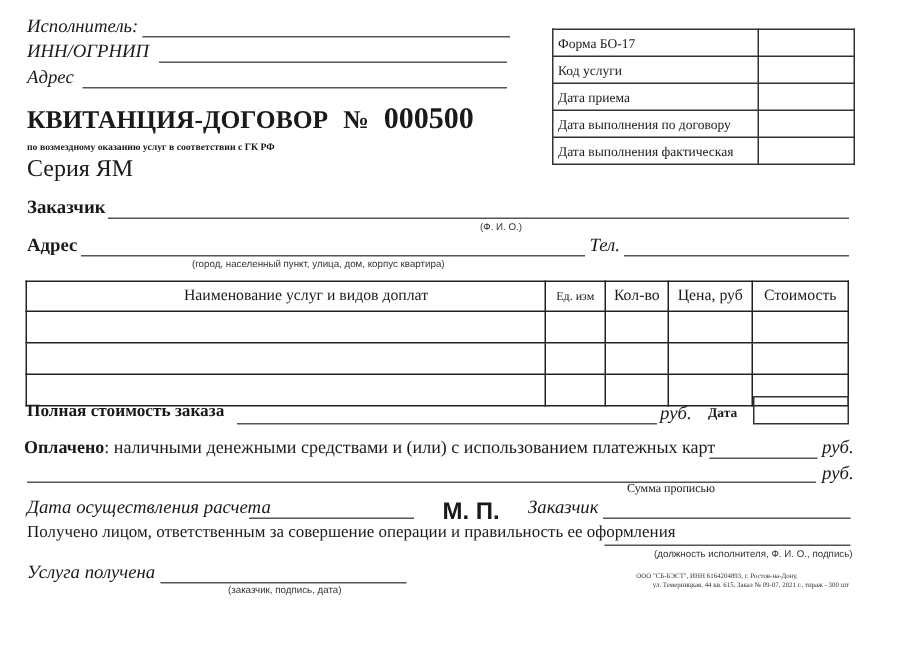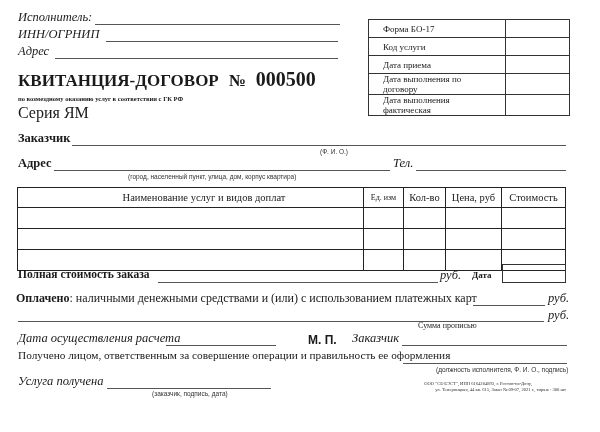--- a/index.html
+++ b/index.html
@@ -7,21 +7,21 @@
     body { position: relative; font-family: "Liberation Serif", "DejaVu Serif", serif; color: #1a1a1a; }
     .abs { position: absolute; white-space: nowrap; }
     .lbl { font-size: 12.5px; font-style: italic; }
     .bold { font-weight: bold; }
     .sans { font-family: "Liberation Sans", "DejaVu Sans", sans-serif; }
     .tiny { font-size: 6.5px; font-family: "Liberation Sans", "DejaVu Sans", sans-serif; color: #333; }
     .field { position: absolute; height: 14px; border-bottom: 1px solid #555; }
 
     
     table.info { position: absolute; left: 368px; top: 19px; border-collapse: collapse; }
-    table.info td { border: 1px solid #333; height: 18px; font-size: 9px; padding: 0 14px; vertical-align: middle; }
+    table.info td { border: 1px solid #333; height: 18px; font-size: 9px; padding: 0 3px; vertical-align: middle; }
     table.info td.k { width: 137px; }
     table.info td.v { width: 64px; }
 
     
     table.svc { position: absolute; left: 17px; top: 187px; border-collapse: collapse; }
     table.svc th, table.svc td { border: 1px solid #222; }
     table.svc th { height: 20px; font-weight: normal; font-size: 10.5px; vertical-align: middle; }
     table.svc td { height: 21px; }
     table.svc th.name { width: 346px; text-align: center; padding-left: 27px; }
     table.svc th.unit { width: 40px; font-size: 8px; }
@@ -131,21 +131,21 @@
 </div>
 <div class="field" style="left:473px; top:292px; width:72px;"></div>
 <span class="abs lbl" style="left:548px; top:291px;">руб.</span>
 
 <div class="field" style="left:18px; top:308px; width:526px;"></div>
 <span class="abs lbl" style="left:548px; top:308px;">руб.</span>
 <span class="abs" style="left:418px; top:321px; font-size:8px;">Сумма прописью</span>
 
 <span class="abs lbl" style="left:18px; top:331px;">Дата осуществления расчета</span>
 <div class="field" style="left:166px; top:332px; width:110px;"></div>
-<span class="abs bold sans" style="left:308px; top:333px; font-size:12px;">М. П.</span>
+<span class="abs bold sans" style="left:295px; top:333px; font-size:16px;">М. П.</span>
 <span class="abs lbl" style="left:352px; top:331px;">Заказчик</span>
 <div class="field" style="left:402px; top:332px; width:165px;"></div>
 
 <span class="abs" style="left:18px; top:349px; font-size:11.3px;">Получено лицом, ответственным за совершение операции и правильность ее оформления</span>
 <div class="field" style="left:403px; top:350px; width:164px;"></div>
 <span class="abs tiny" style="left:436px; top:366px;">(должность исполнителя, Ф. И. О., подпись)</span>
 
 <span class="abs lbl" style="left:18px; top:374px;">Услуга  получена</span>
 <div class="field" style="left:107px; top:375px; width:164px;"></div>
 <span class="abs tiny" style="left:152px; top:390px;">(заказчик, подпись, дата)</span>

